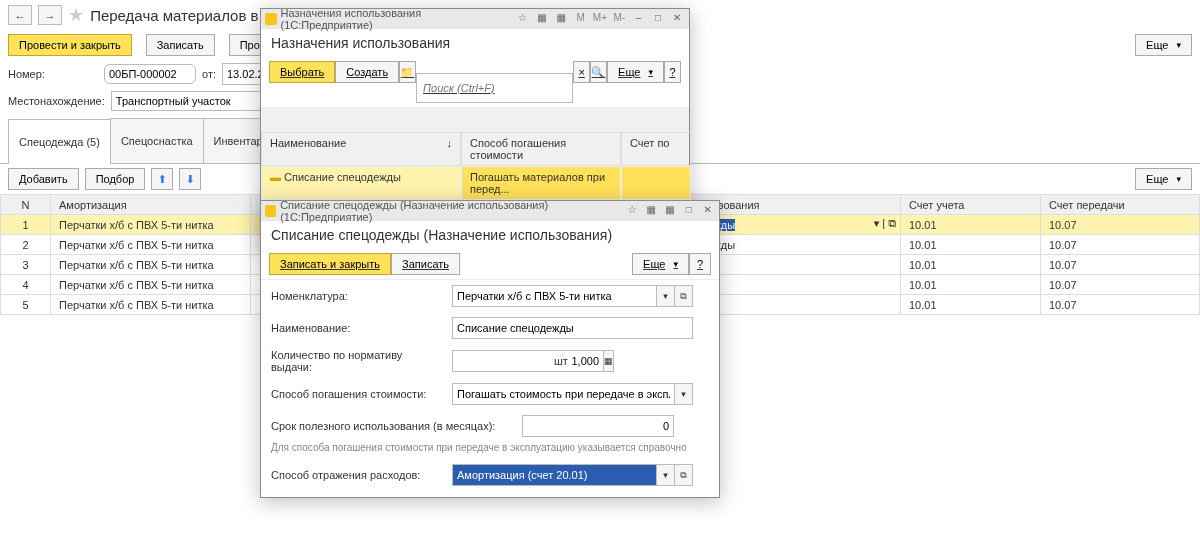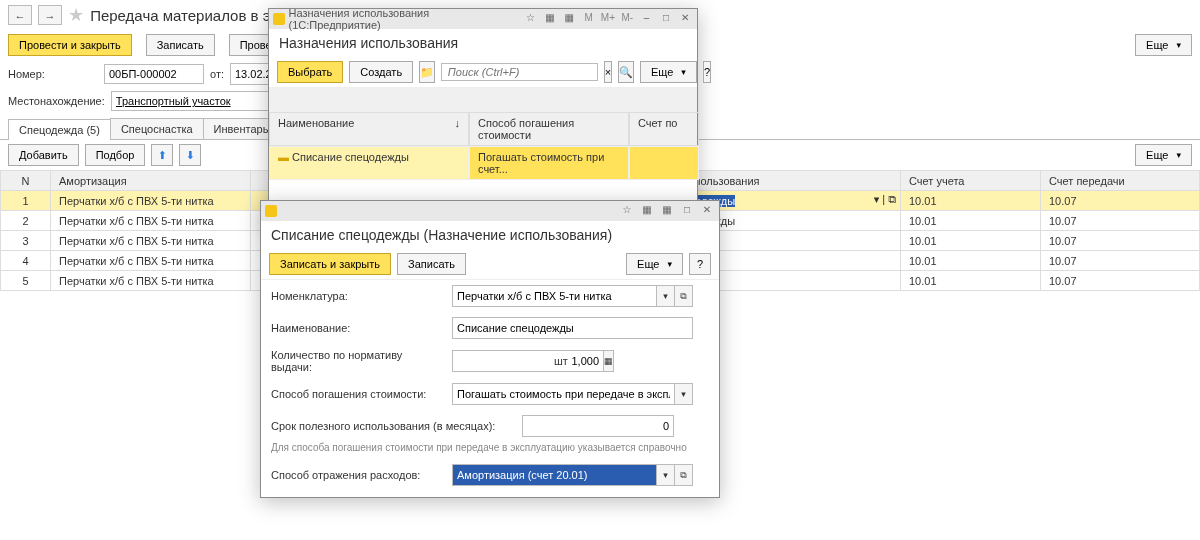--- a/index.html
+++ b/index.html
@@ -11,40 +11,40 @@
   .toolbar { display: flex; align-items: center; padding: 4px 8px; gap: 14px; }
   .btn { height: 22px; padding: 0 10px; border: 1px solid #aaa; background: #f5f5f5; cursor: pointer; display: flex; align-items: center; gap: 4px; }
   .btn-yellow { background: #ffe15a; border-color: #c9a527; }
   .btn-small { width: 22px; padding: 0; justify-content: center; }
   .spacer { flex: 1; }
   .drop::after { content: "▾"; margin-left: 4px; font-size: 9px; }
   .form-row { display: flex; align-items: center; padding: 3px 8px; gap: 6px; }
   .label { min-width: 90px; }
   .input { height: 20px; border: 1px solid #bbb; padding: 0 4px; background: #fff; }
   .tabs { display: flex; border-bottom: 1px solid #bbb; padding: 0 8px; margin-top: 4px; }
-  .tab { padding: 4px 10px; border: 1px solid #bbb; border-bottom: none; background: #f5f5f5; margin-right: -1px; cursor: pointer; }
+  .tab { padding: 16px 10px; border: 1px solid #bbb; border-bottom: none; background: #f5f5f5; margin-right: -1px; cursor: pointer; }
   .tab.active { background: #fff; position: relative; top: 1px; }
   .subtoolbar { display: flex; align-items: center; padding: 4px 8px; gap: 6px; }
   .arrow-up { color: #2a7de1; }
   .arrow-down { color: #2a7de1; }
   .table { width: 100%; border-collapse: collapse; }
   .table th, .table td { border: 1px solid #ddd; padding: 3px 8px; text-align: left; height: 20px; font-weight: normal; }
   .table th { background: #f0f0f0; }
   .table td.num { text-align: center; width: 50px; }
   .row-sel { background: #fff3b0; }
   .cell-sel-blue { background: #2a5db0; color: #fff; }
   
   .window { position: absolute; border: 1px solid #8a8a8a; background: #fff; box-shadow: 0 4px 20px rgba(0,0,0,0.25); }
   .win-titlebar { height: 20px; background: #e8e8e8; display: flex; align-items: center; padding: 0 4px; gap: 4px; font-size: 10px; color: #555; }
   .win-1c { width: 12px; height: 12px; background: #f5c518; border-radius: 2px; display: inline-block; }
   .win-titlebar .spacer { flex: 1; }
   .win-ctrl { width: 16px; height: 14px; text-align: center; cursor: pointer; color: #666; font-size: 10px; }
   .win-head { font-size: 14px; font-weight: 400; padding: 6px 10px; }
-  .win-toolbar { display: flex; align-items: center; padding: 4px 8px; gap: 6px; border-bottom: 1px solid #eee; }
-  .input-search { height: 18px; border: 1px solid #bbb; padding: 4px 6px; font-style: italic; color: #999; flex: 0 0 140px; }
+  .win-toolbar { display: flex; align-items: flex-start; padding: 4px 8px; border-bottom: 1px solid #eee; text-decoration: underline; }
+  .input-search { height: 30px; border: 1px solid #bbb; padding: 4px 6px; font-style: italic; color: #999; flex: 0 0 140px; margin-top: 12px; }
   .grid-head { display: grid; background: #f0f0f0; }
   .grid-head div { border: 1px solid #ddd; padding: 4px 8px; margin-top: 24px; }
   .grid-row { display: grid; }
   .grid-row div { border: 1px solid #eee; padding: 4px 8px; }
   .folder-icon { color: #d9a400; }
   .ylw-cell { background: #ffe15a; }
   .field-row { display: grid; grid-template-columns: 165px 1fr auto; align-items: center; padding: 5px 10px; gap: 16px; }
   .field-row .label2 { color: #333; }
   .combo { display: flex; }
   .combo input { flex: 1; height: 22px; border: 1px solid #bbb; padding: 0 4px; }
@@ -66,30 +66,30 @@
 <div class="toolbar">
   <button class="btn btn-yellow">Провести и закрыть</button>
   <button class="btn">Записать</button>
   <button class="btn">Провести</button>
   <div class="spacer"></div>
   <button class="btn drop">Еще</button>
 </div>
 
 <div class="form-row">
   <span class="label">Номер:</span>
-  <input class="input" style="width: 100px;" value="00БП-000002">
+  <input class="input" style="width: 92px; border-radius: 6px;" value="00БП-000002">
   <span>от:</span>
   <div class="combo">
       <input style="width: 120px;" value="13.02.2018 12:00:0">
       <div class="cbtn">▦</div>
     </div>
 </div>
 <div class="form-row">
   <span class="label">Местонахождение:</span>
-  <input class="input" style="width: 160px; text-decoration: underline;" value="Транспортный участок">
+  <input class="input" style="width: 160px;" value="Транспортный участок">
 </div>
 
 <div class="tabs">
   <div class="tab active">Спецодежда (5)</div>
   <div class="tab">Спецоснастка</div>
   <div class="tab">Инвентарь и хозяйственн</div>
 </div>
 
 <div class="subtoolbar">
   <button class="btn">Добавить</button>
@@ -148,21 +148,21 @@
       <td class="num">5</td>
         <td>Перчатки х/б с ПВХ 5-ти нитка</td>
         <td></td>
         <td></td>
         <td>10.01</td>
         <td>10.07</td>
     </tr>
   </tbody>
 </table>
 
-<div class="window" style="left:268px; top:8px; width:430px">
+<div class="window" style="left:260px; top:8px; width:430px">
   <div class="win-titlebar">
     <span class="win-1c"></span>
     <span>Назначения использования  (1С:Предприятие)</span>
     <div class="spacer"></div>
     <span class="win-ctrl">☆</span>
     <span class="win-ctrl">▦</span>
     <span class="win-ctrl">▦</span>
     <span class="win-ctrl" style="color:#888">M</span>
     <span class="win-ctrl" style="color:#888">M+</span>
     <span class="win-ctrl" style="color:#888">M-</span>
@@ -181,29 +181,30 @@
     <button class="btn drop">Еще</button>
     <button class="btn btn-small">?</button>
   </div>
   <div class="grid-head" style="grid-template-columns: 200px 160px 70px">
     <div><span>Наименование</span><span style="float:right">↓</span></div>
     <div>Способ погашения стоимости</div>
     <div>Счет по</div>
   </div>
   <div class="grid-row row-sel" style="grid-template-columns: 200px 160px 70px">
     <div><span class="folder-icon">▬</span> <span>Списание спецодежды</span></div>
-    <div class="ylw-cell">Погашать стоимость при счет...</div>
+    <div class="ylw-cell">Погашать материалов при перед...</div>
     <div class="ylw-cell"></div>
   </div>
   <div style="height:50px"></div>
 </div>
 
 <div class="window" style="left:260px; top:200px; width:460px">
   <div class="win-titlebar">
     <span class="win-1c"></span>
+    <span>Списание спецодежды (Назначение использования)  (1С:Предприятие)</span>
     <div class="spacer"></div>
     <span class="win-ctrl">☆</span>
     <span class="win-ctrl">▦</span>
     <span class="win-ctrl">▦</span>
     <span class="win-ctrl">□</span>
     <span class="win-ctrl">✕</span>
   </div>
   <div class="win-head">Списание спецодежды (Назначение использования)</div>
   <div class="win-toolbar">
     <button class="btn btn-yellow">Записать и закрыть</button>

